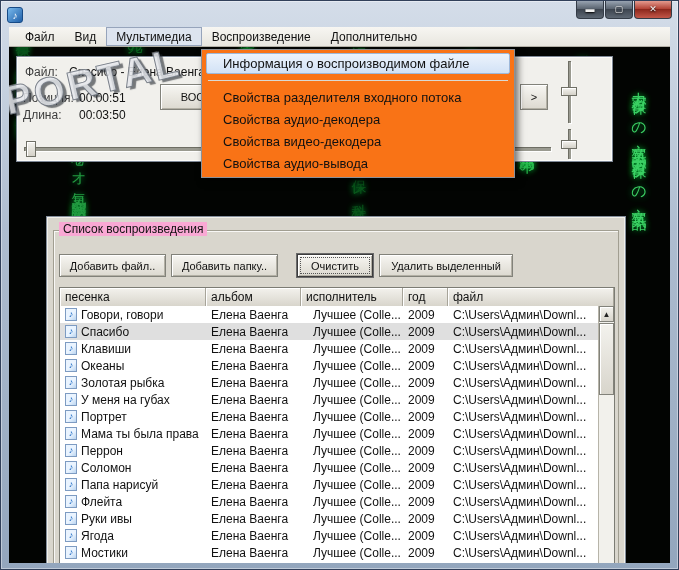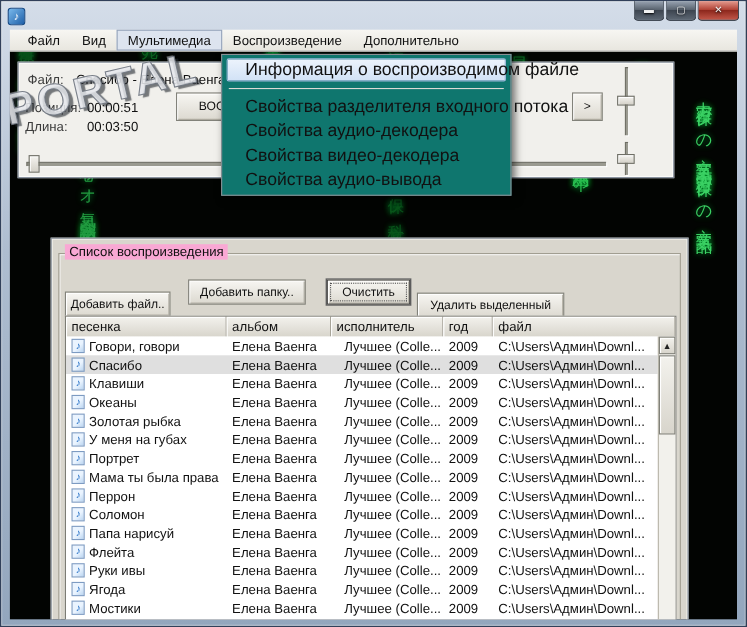--- a/index.html
+++ b/index.html
@@ -57,39 +57,39 @@
     box-shadow:inset 1px 1px 0 #6e6e64, 1px 1px 0 #fff; }
   .vhandle { position:absolute; left:1px; width:16px; height:9px;
     background:linear-gradient(180deg,#f4f3ef,#d4d1c8); border:1px solid #6f6f66; box-shadow:inset 1px 1px 0 #fff; }
   .hslider { position:absolute; left:7px; top:84px; width:527px; height:16px; }
   .htrack { position:absolute; left:0; right:0; top:6px; height:4px; background:#9a9a90;
     box-shadow:inset 1px 1px 0 #6e6e64, 1px 1px 0 #fff; }
   .hhandle { position:absolute; left:2px; top:0; width:10px; height:16px;
     background:linear-gradient(180deg,#f4f3ef,#d4d1c8); border:1px solid #6f6f66; box-shadow:inset 1px 1px 0 #fff; }
 
   
-  .dropdown { position:absolute; left:192px; top:2px; width:264px; z-index:10;
-    background:#0f766e; border:1px solid #8c9096; box-shadow:3px 3px 7px rgba(0,0,0,.55);
-    padding:2px; font-size:16px; }
+  .dropdown { position:absolute; left:192px; top:2px; width:314px; z-index:10;
+    background:#f97316; border:1px solid #8c9096; box-shadow:3px 3px 7px rgba(0,0,0,.55);
+    padding:2px; font-size:13px; }
   .dmi { height:21px; margin:1px 2px; padding-left:16px; display:flex; align-items:center;
     color:#111; border:1px solid transparent; border-radius:2px; white-space:nowrap; }
   .dmi.hl { background:linear-gradient(180deg,#ecf3fc,#d2e2f6); border:1px solid #9db8da; }
   .dsep { height:1px; background:#d9d9d4; margin:6px 4px; }
 
   
   .playlist { position:absolute; left:37px; top:169px; width:580px; height:372px; z-index:2;
     background:#d9d6cd; border:1px solid #848e9b; box-shadow:inset 0 0 0 1px #f1f0ea; font-size:12px; color:#111; }
   .groupbox { position:absolute; left:6px; top:13px; right:6px; bottom:4px;
     border:1px solid #a19e91; box-shadow:inset 1px 1px 0 rgba(255,255,255,.8); }
   .group-label { position:absolute; left:12px; top:5px; background:#f9a8d4; padding:0 4px; z-index:1; }
   .pl-buttons .cbtn { position:absolute; top:37px; height:23px; }
-  .b-addfile  { left:12px;  width:96px;margin-top:11px; }
+  .b-addfile  { left:12px;  width:107px; }
   .b-addfold  { left:124px; width:107px; }
   .b-clear    { left:250px; width:76px;  }
-  .b-delete   { left:332px; width:134px;margin-top:12px; }
+  .b-delete   { left:332px; width:134px; }
 
   .table { position:absolute; left:12px; top:70px; width:556px; height:300px;
     background:#fff; border:1px solid #7c7c74; }
   .thead { position:absolute; left:0; top:0; right:0; height:18px; display:flex; }
   .hcell { background:linear-gradient(180deg,#f3f2ed,#d8d5cc); border-right:1px solid #a7a499;
     box-shadow:inset 1px 1px 0 #fff; padding:0 0 0 5px; display:flex; align-items:center;
     font-size:12px; overflow:hidden; white-space:nowrap; }
   .c0 { width:146px; } .c1 { width:102px; } .c2 { width:95px; } .c3 { width:45px; } .c4 { flex:1; }
   .tbody { position:absolute; left:0; top:18px; right:16px; bottom:0; overflow:hidden; background:#fff; }
   .prow { height:17px; display:flex; align-items:center; white-space:nowrap; }

